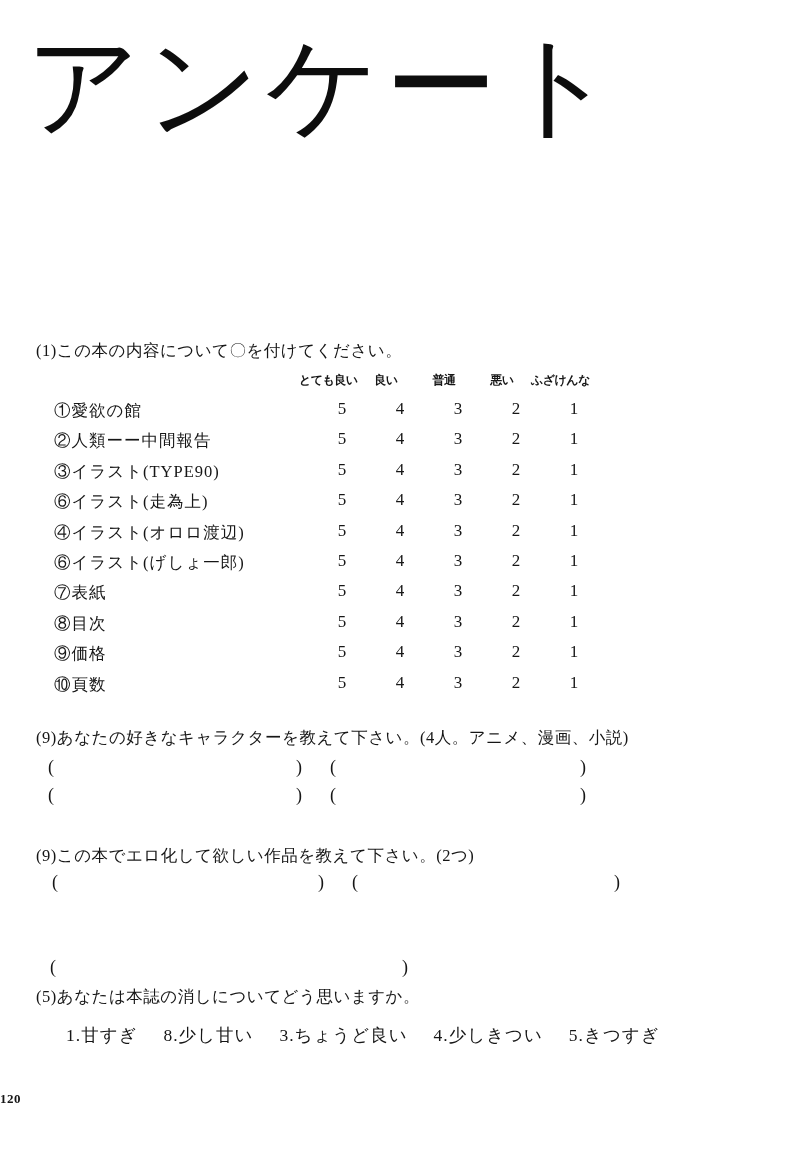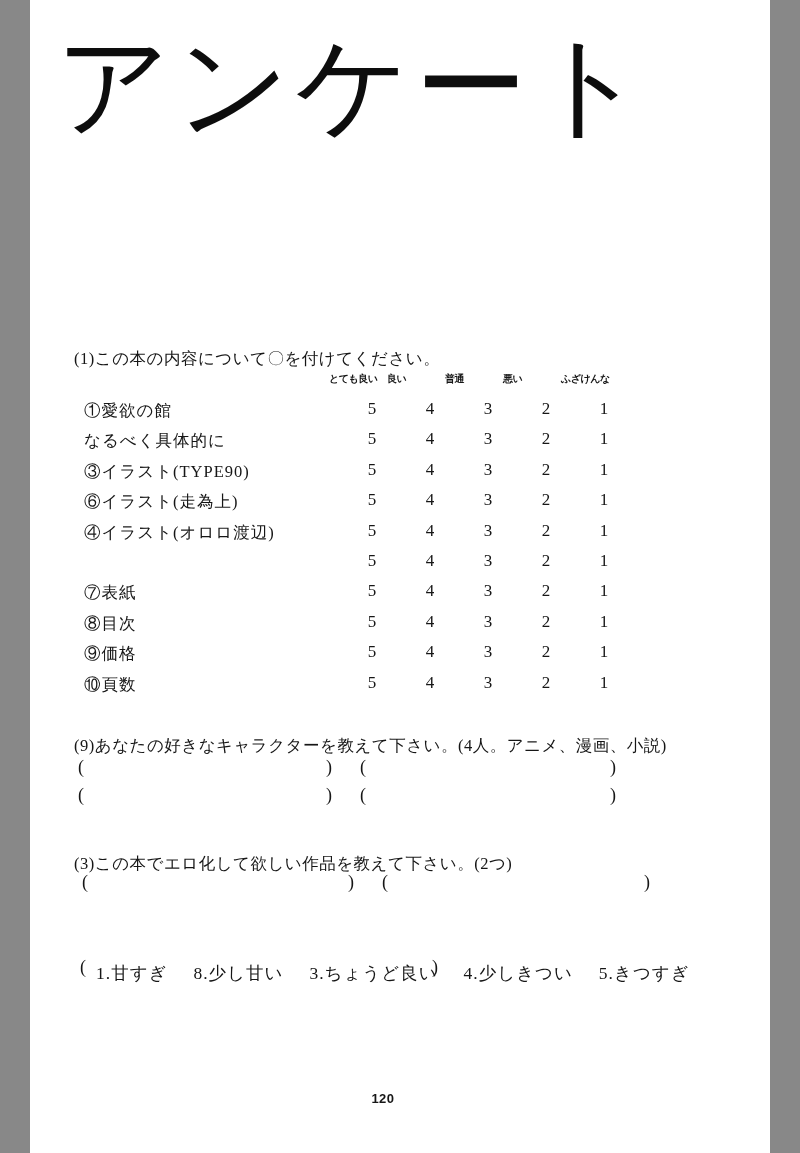--- a/index.html
+++ b/index.html
@@ -1,18 +1,18 @@
 <!DOCTYPE html>
 <html lang="ja"><head>
 <meta charset="utf-8">
 <style>
   html, body { margin: 0; padding: 0; background: #888; }
   .page {
     position: relative;
-    width: 740px;
+    width: 800px;
     height: 1153px;
     margin: 0 auto;
     background: #ffffff;
     color: #161616;
     font-family: "Liberation Serif", "DejaVu Serif", serif;
     overflow: hidden;
   }
 
   
   .title {
@@ -25,38 +25,38 @@
     letter-spacing: 5px;
     line-height: 1.15;
     white-space: nowrap;
     color: #0d0d0d;
   }
 
   
   .prompt {
     position: absolute;
     left: 36px;
-    margin: 8px;
+    margin: 0;
     font-size: 16.5px;
     letter-spacing: 0.5px;
     white-space: nowrap;
     font-weight: 500;
   }
 
   
   .rating-header {
     position: absolute;
     left: 299px;
     top: 372px;
     display: flex;
   }
   .rating-header .rh {
     width: 58px;
-    text-align: left;
-    font-size: 10px;
+    text-align: center;
+    font-size: 12px;
     font-weight: 700;
     white-space: nowrap;
     letter-spacing: -0.5px;
     font-family: Liberation Mono, monospace;
   }
   .rating-rows {
     position: absolute;
     left: 14px;
     top: 396px;
     width: 800px;
@@ -89,39 +89,39 @@
   .paren {
     position: absolute;
     font-size: 18px;
     line-height: 1;
   }
 
   
   .options {
     position: absolute;
     left: 66px;
-    top: 961px;
+    top: 1023px;
     display: flex;
     gap: 26px;
   }
   .options .opt {
     font-size: 17.5px;
     letter-spacing: 1px;
     white-space: nowrap;
     font-weight: 500;
   }
 
   
   .page-number {
     position: absolute;
     left: 0;
     right: 34px;
     top: 1091px;
-    text-align: center;
-    font-family: Liberation Sans, sans-serif;
+    text-align: left;
+    font-family: Liberation Serif, serif;
     font-size: 13px;
     font-weight: 700;
     letter-spacing: 0.5px;
   }
 </style>
 </head>
 <body>
 
 <div class="page">
 
@@ -144,21 +144,21 @@
       <span class="nums">
         <span class="num">5</span>
         <span class="num">4</span>
         <span class="num">3</span>
         <span class="num">2</span>
         <span class="num">1</span>
       </span>
     </div>
 
     <div class="rating-row">
-      <span class="item-label">なるべく具体的に</span>
+      <span class="item-label">②人類ーー中間報告</span>
       <span class="nums">
         <span class="num">5</span>
         <span class="num">4</span>
         <span class="num">3</span>
         <span class="num">2</span>
         <span class="num">1</span>
       </span>
     </div>
 
     <div class="rating-row">
@@ -188,20 +188,21 @@
       <span class="nums">
         <span class="num">5</span>
         <span class="num">4</span>
         <span class="num">3</span>
         <span class="num">2</span>
         <span class="num">1</span>
       </span>
     </div>
 
     <div class="rating-row">
+      <span class="item-label">⑥イラスト(げしょ一郎)</span>
       <span class="nums">
         <span class="num">5</span>
         <span class="num">4</span>
         <span class="num">3</span>
         <span class="num">2</span>
         <span class="num">1</span>
       </span>
     </div>
 
     <div class="rating-row">
@@ -253,29 +254,30 @@
   <p class="prompt" style="top:727px">(9)あなたの好きなキャラクターを教えて下さい。(4人。アニメ、漫画、小説)</p>
   <span class="paren" style="left:48px;top:758px">(</span>
   <span class="paren" style="left:296px;top:758px">)</span>
   <span class="paren" style="left:330px;top:758px">(</span>
   <span class="paren" style="left:580px;top:758px">)</span>
   <span class="paren" style="left:48px;top:786px">(</span>
   <span class="paren" style="left:296px;top:786px">)</span>
   <span class="paren" style="left:330px;top:786px">(</span>
   <span class="paren" style="left:580px;top:786px">)</span>
 
-  <p class="prompt" style="top:845px">(3)この本でエロ化して欲しい作品を教えて下さい。(2つ)</p>
+  <p class="prompt" style="top:845px">(9)この本でエロ化して欲しい作品を教えて下さい。(2つ)</p>
   <span class="paren" style="left:52px;top:873px">(</span>
   <span class="paren" style="left:318px;top:873px">)</span>
   <span class="paren" style="left:352px;top:873px">(</span>
   <span class="paren" style="left:614px;top:873px">)</span>
 
   <span class="paren" style="left:50px;top:958px">(</span>
   <span class="paren" style="left:402px;top:958px">)</span>
 
+  <p class="prompt" style="top:986px">(5)あなたは本誌の消しについてどう思いますか。</p>
   <div class="options">
     <span class="opt">1.甘すぎ</span>
     <span class="opt">8.少し甘い</span>
     <span class="opt">3.ちょうど良い</span>
     <span class="opt">4.少しきつい</span>
     <span class="opt">5.きつすぎ</span>
   </div>
 
   <div class="page-number">120</div>
 

